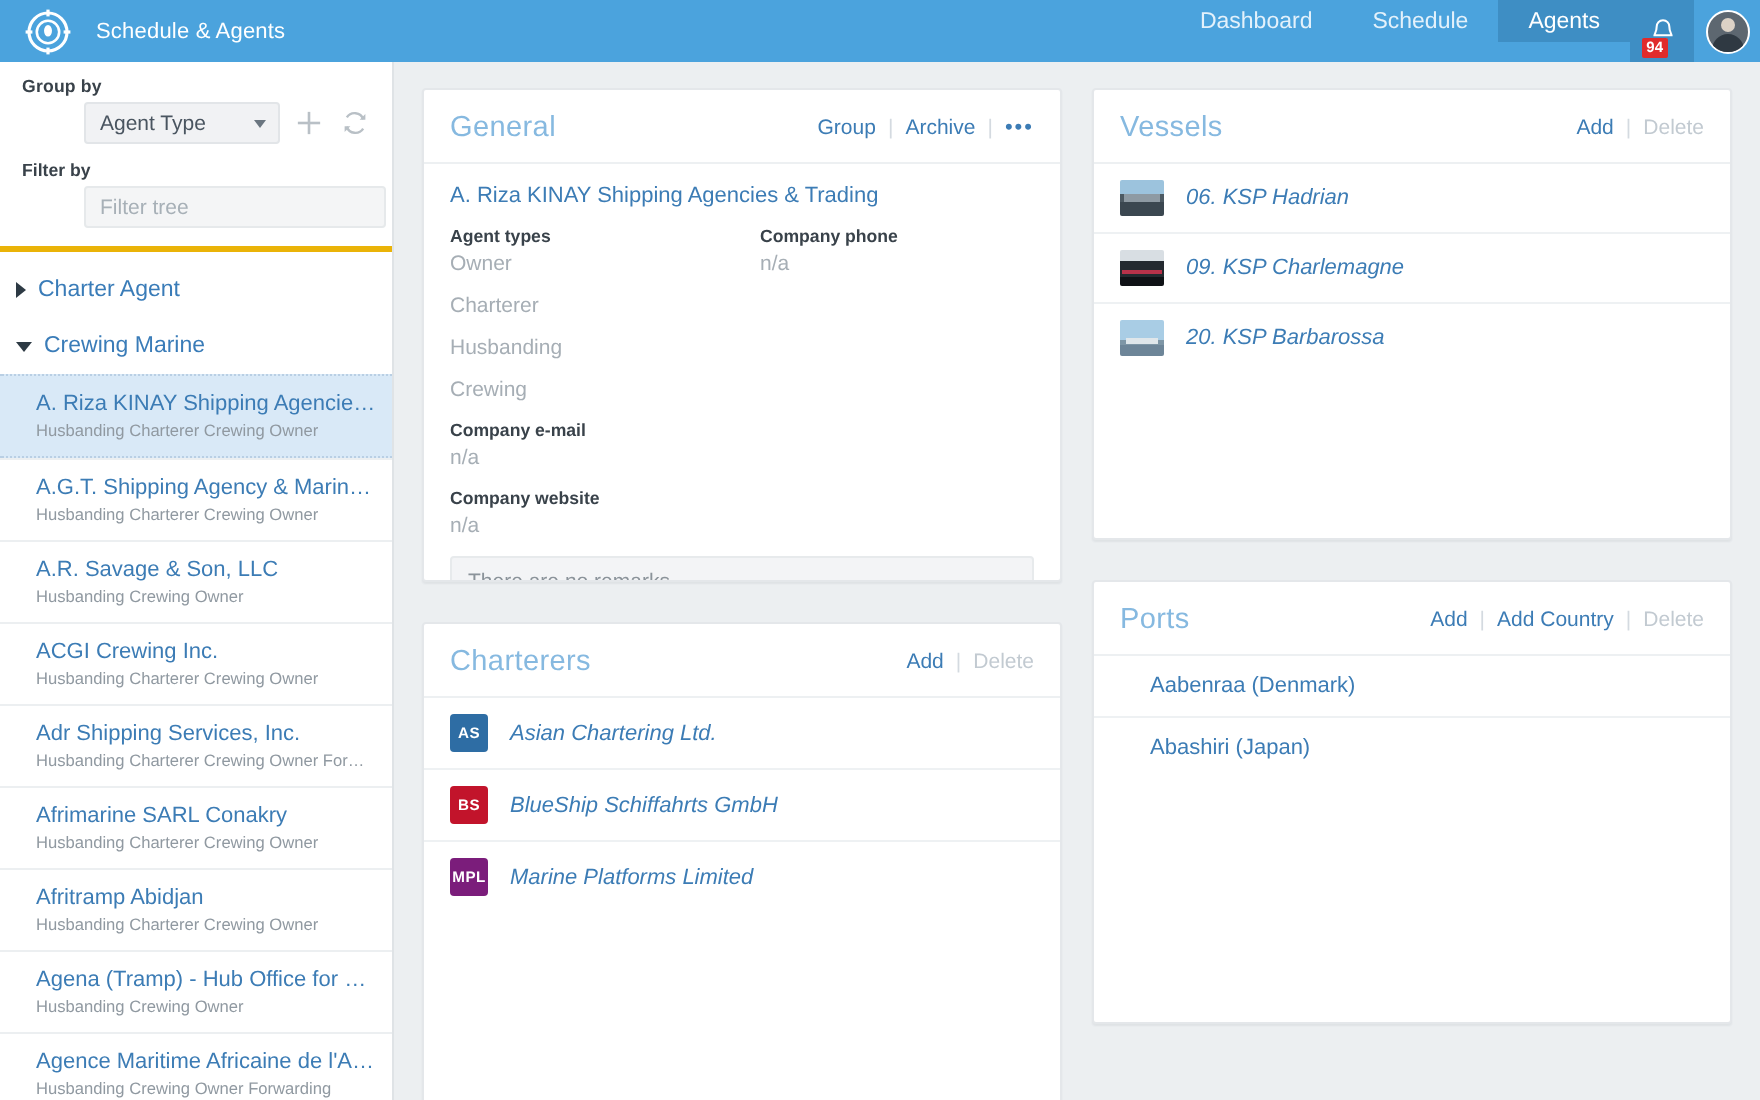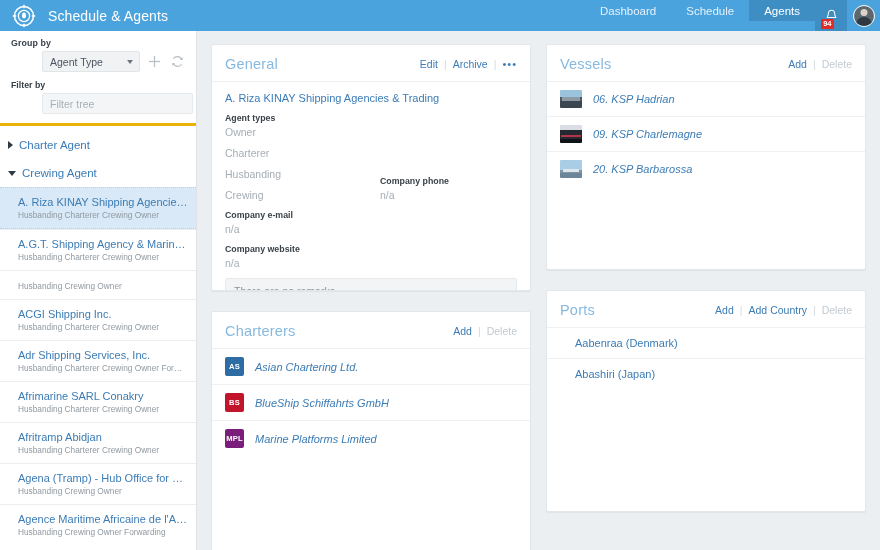--- a/index.html
+++ b/index.html
@@ -19,21 +19,21 @@
     background: #4ba3dd;
     display: flex; align-items: center;
   }
   .brand-logo {
     width: 31px; height: 31px;
     margin-left: 8px;
     display: flex; align-items: center; justify-content: center;
   }
   .brand-title {
     color: #ffffff;
-    font-size: 14px;
+    font-size: 11px;
     margin-left: 9px;
     letter-spacing: .1px;
     white-space: nowrap;
   }
   .nav {
     margin-left: auto;
     display: flex; align-items: stretch; height: 31px;
   }
   .nav-item {
     display: flex; align-items: center;
@@ -232,21 +232,21 @@
     font-size: 10.5px;
   }
   .act { color: #3c7cb5; cursor: pointer; }
   .act.disabled { color: #c2cad1; cursor: default; }
   .sep { color: #d4dae0; margin: 0 6px; }
   .dots { color: #3c7cb5; letter-spacing: 1px; font-size: 11px; cursor: pointer; }
 
   
   .gen-body { padding: 10px 13px 0 13px; }
   .gen-company { color: #3c7cb5; font-size: 11px; margin-bottom: 9px; }
-  .gen-cols { display: flex; align-items: flex-end; }
+  .gen-cols { display: flex; }
   .gen-col-l { width: 155px; }
   .gen-col-r { flex: 1; }
   .fld-label { font-size: 8.8px; font-weight: bold; color: #39424a; margin-bottom: 3px; }
   .fld-val { font-size: 10.5px; color: #a6aeb5; margin-bottom: 9px; }
   .remark-box {
     margin: 1px 13px 0 13px;
     background: #f3f4f6;
     border: 1px solid #e7eaec;
     border-radius: 2px;
     padding: 6px 8px 10px 8px;
@@ -389,36 +389,37 @@
       </div>
     </div>
 
     <div class="tree">
       <div class="tree-group">
         <span class="tri-right"></span>
         <span class="tree-group-label">Charter Agent</span>
       </div>
       <div class="tree-group">
         <span class="tri-down"></span>
-        <span class="tree-group-label">Crewing Agent</span>
+        <span class="tree-group-label">Crewing Marine</span>
       </div>
 
       <div class="tree-item selected">
         <div class="ti-name">A. Riza KINAY Shipping Agencies &amp; ...</div>
         <div class="ti-sub">Husbanding Charterer Crewing Owner</div>
       </div>
       <div class="tree-item">
         <div class="ti-name">A.G.T. Shipping Agency &amp; Marine Se...</div>
         <div class="ti-sub">Husbanding Charterer Crewing Owner</div>
       </div>
       <div class="tree-item">
+        <div class="ti-name">A.R. Savage &amp; Son, LLC</div>
         <div class="ti-sub">Husbanding Crewing Owner</div>
       </div>
       <div class="tree-item">
-        <div class="ti-name">ACGI Shipping Inc.</div>
+        <div class="ti-name">ACGI Crewing Inc.</div>
         <div class="ti-sub">Husbanding Charterer Crewing Owner</div>
       </div>
       <div class="tree-item">
         <div class="ti-name">Adr Shipping Services, Inc.</div>
         <div class="ti-sub">Husbanding Charterer Crewing Owner Forwarding</div>
       </div>
       <div class="tree-item">
         <div class="ti-name">Afrimarine SARL Conakry</div>
         <div class="ti-sub">Husbanding Charterer Crewing Owner</div>
       </div>
@@ -440,21 +441,21 @@
 
   <div class="content">
     <div class="grid">
 
       <div class="col">
 
         <div class="card card-clip-bottom">
           <div class="card-head">
             <div class="card-title">General</div>
             <div class="card-actions">
-              <span class="act">Edit</span>
+              <span class="act">Group</span>
               <span class="sep">|</span>
               <span class="act">Archive</span>
               <span class="sep">|</span>
               <span class="dots">•••</span>
             </div>
           </div>
           <div class="gen-body">
             <div class="gen-company">A. Riza KINAY Shipping Agencies &amp; Trading</div>
             <div class="gen-cols">
               <div class="gen-col-l">

